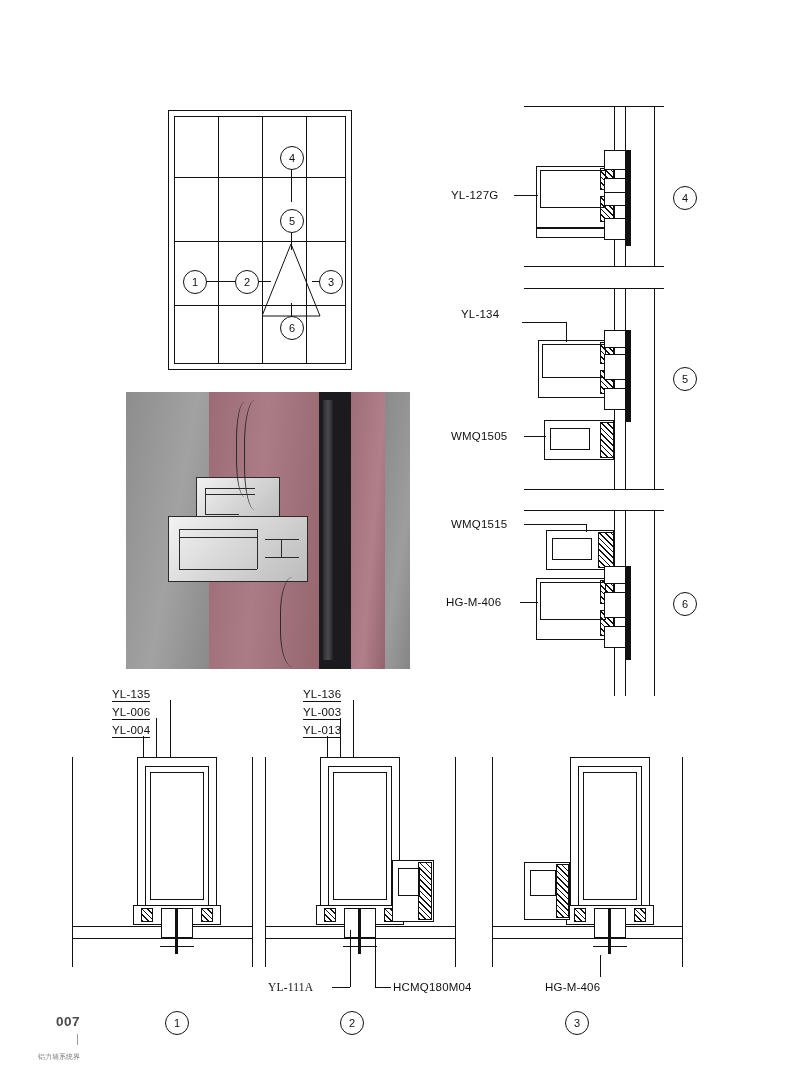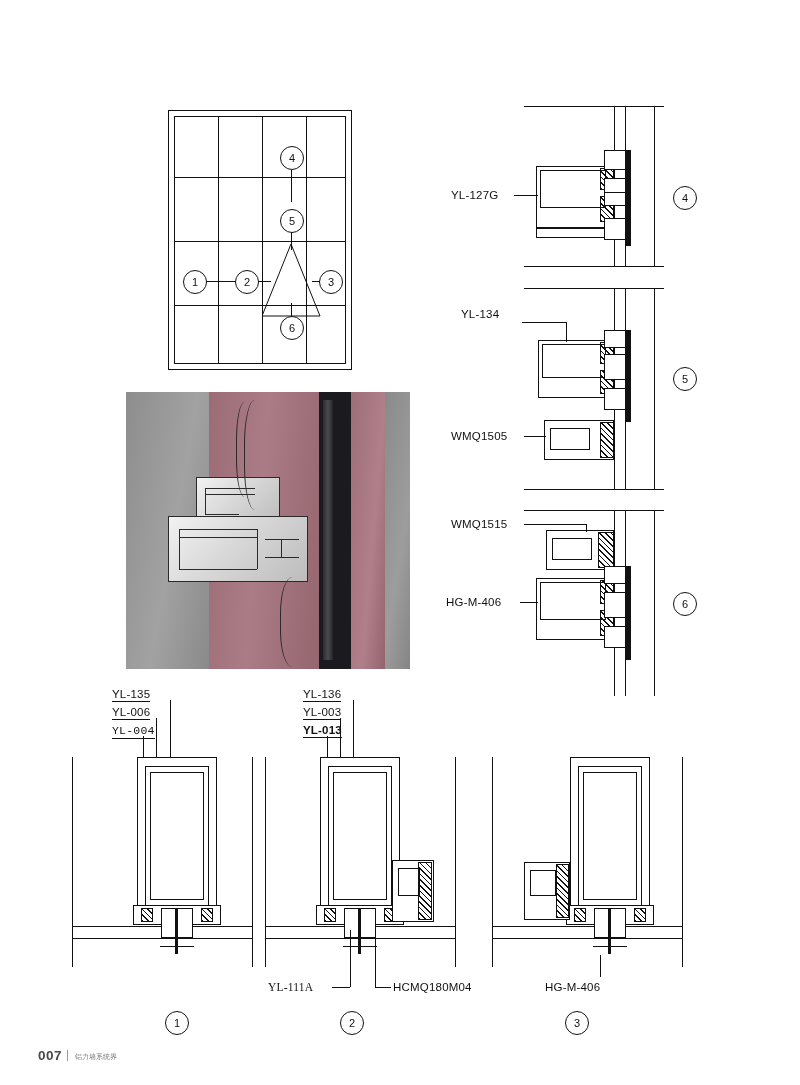--- a/index.html
+++ b/index.html
@@ -150,21 +150,21 @@
   .bglass {
     position: absolute;
     border: 1.1px solid #111;
     background: #fff;
     box-sizing: border-box;
   }
   
   .footer {
     position: absolute;
     left: 38px; bottom: 22px;
-    display: flex; align-items: flex-end; gap: 5px;
+    display: flex; align-items: flex-end; gap: 5px; flex-direction: column;
   }
   .footer .num {
     font-size: 13.5px; font-weight: bold; color: #4a4a4a; letter-spacing: 0.5px;
   }
   .footer .sep { width: 1px; height: 11px; background: #9a9a9a; margin: 0 2px 2px 0; }
   .footer .ftxt { font-size: 7px; color: #7a7a7a; margin-bottom: 1px; }
 </style>
 </head>
 <body>
 
@@ -319,42 +319,42 @@
   <div class="bglass" style="left:150px; top:772px; width:54px; height:128px;"></div>
   <div class="prof" style="left:133px; top:905px; width:88px; height:20px;"></div>
   <div class="hatch" style="left:141px; top:908px; width:12px; height:14px;"></div>
   <div class="hatch" style="left:201px; top:908px; width:12px; height:14px;"></div>
   <div class="prof" style="left:161px; top:908px; width:32px; height:30px;"></div>
   <div class="solid" style="left:175px; top:908px; width:3px; height:46px;"></div>
   <div class="line hline" style="left:160px; top:946px; width:34px;"></div>
 
   <div class="lbl u" style="left:112px; top:688px;">YL-135</div>
   <div class="lbl u" style="left:112px; top:706px;">YL-006</div>
-  <div class="lbl u" style="left:112px; top:724px;font-family:Liberation Mono, monospace;">YL-004</div>
+  <div class="lbl u" style="left:112px; top:724px;">YL-004</div>
   <div class="line vline" style="left:170px; top:700px; height:57px;"></div>
   <div class="line vline" style="left:156px; top:718px; height:39px;"></div>
   <div class="line vline" style="left:143px; top:736px; height:21px;"></div>
   <div class="circ" style="left:165px; top:1011px;">1</div>
 
   <div class="bframe" style="left:320px; top:757px; width:80px; height:158px;"></div>
   <div class="bglass" style="left:328px; top:766px; width:64px; height:140px;"></div>
   <div class="bglass" style="left:333px; top:772px; width:54px; height:128px;"></div>
   <div class="prof" style="left:316px; top:905px; width:88px; height:20px;"></div>
   <div class="hatch" style="left:324px; top:908px; width:12px; height:14px;"></div>
   <div class="hatch" style="left:384px; top:908px; width:12px; height:14px;"></div>
   <div class="prof" style="left:344px; top:908px; width:32px; height:30px;"></div>
   <div class="solid" style="left:358px; top:908px; width:3px; height:46px;"></div>
   <div class="line hline" style="left:343px; top:946px; width:34px;"></div>
   <div class="prof" style="left:392px; top:860px; width:42px; height:62px;"></div>
   <div class="prof" style="left:398px; top:868px; width:22px; height:28px;"></div>
   <div class="hatch" style="left:418px; top:862px; width:14px; height:58px;"></div>
 
   <div class="lbl u" style="left:303px; top:688px;">YL-136</div>
   <div class="lbl u" style="left:303px; top:706px;">YL-003</div>
-  <div class="lbl u" style="left:303px; top:724px;font-weight:bold;">YL-013</div>
+  <div class="lbl u" style="left:303px; top:724px;">YL-013</div>
   <div class="line vline" style="left:353px; top:700px; height:57px;"></div>
   <div class="line vline" style="left:340px; top:718px; height:39px;"></div>
   <div class="line vline" style="left:327px; top:736px; height:21px;"></div>
 
   <div class="lbl" style="left:268px; top:981px;font-family:Liberation Serif, serif;">YL-111A</div>
   <div class="line hline" style="left:332px; top:987px; width:18px;"></div>
   <div class="line vline" style="left:350px; top:930px; height:57px;"></div>
   <div class="lbl" style="left:393px; top:981px;">HCMQ180M04</div>
   <div class="line hline" style="left:375px; top:987px; width:16px;"></div>
   <div class="line vline" style="left:375px; top:930px; height:57px;"></div>

